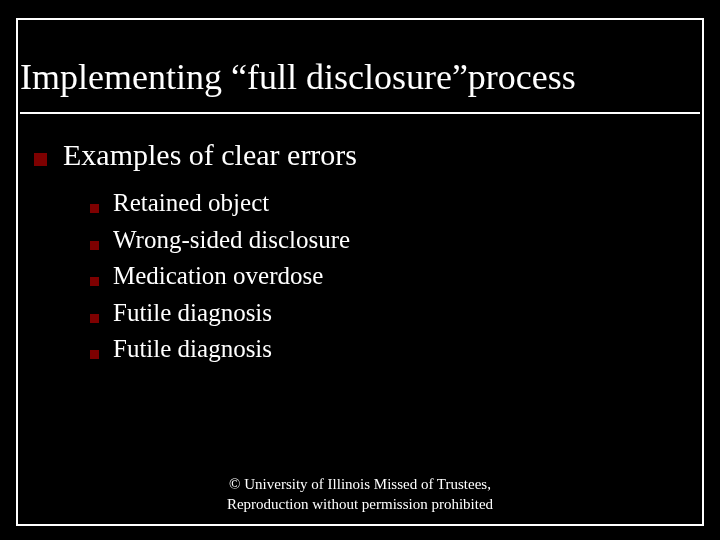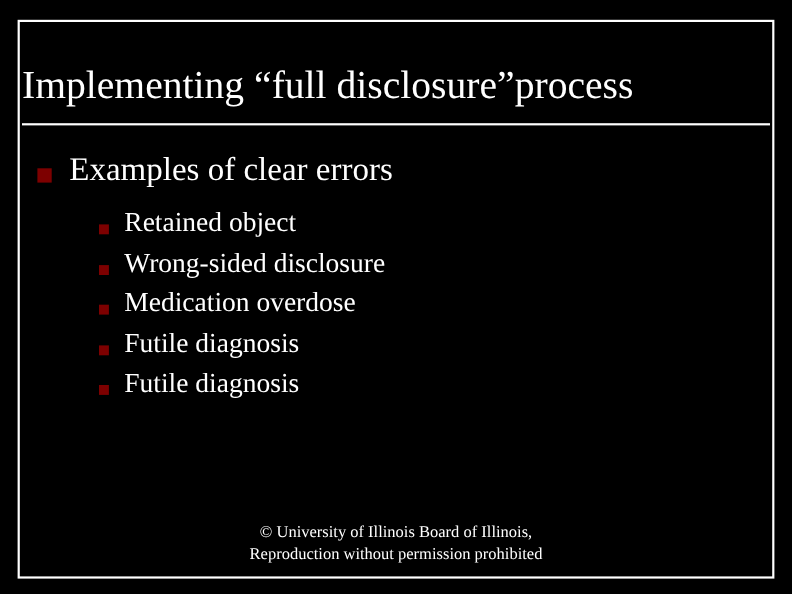--- a/index.html
+++ b/index.html
@@ -123,16 +123,16 @@
       </div>
       <div class="lvl2">
         <div class="bullet"></div>
         <div class="text">Futile diagnosis</div>
       </div>
     </div>
 
   </div>
 
   <div class="footer">
-    <div>© University of Illinois Board of Illinois,</div>
+    <div>© University of Illinois Missed of Trustees,</div>
     <div>Reproduction without permission prohibited</div>
   </div>
 </div>
 
 </body></html>

